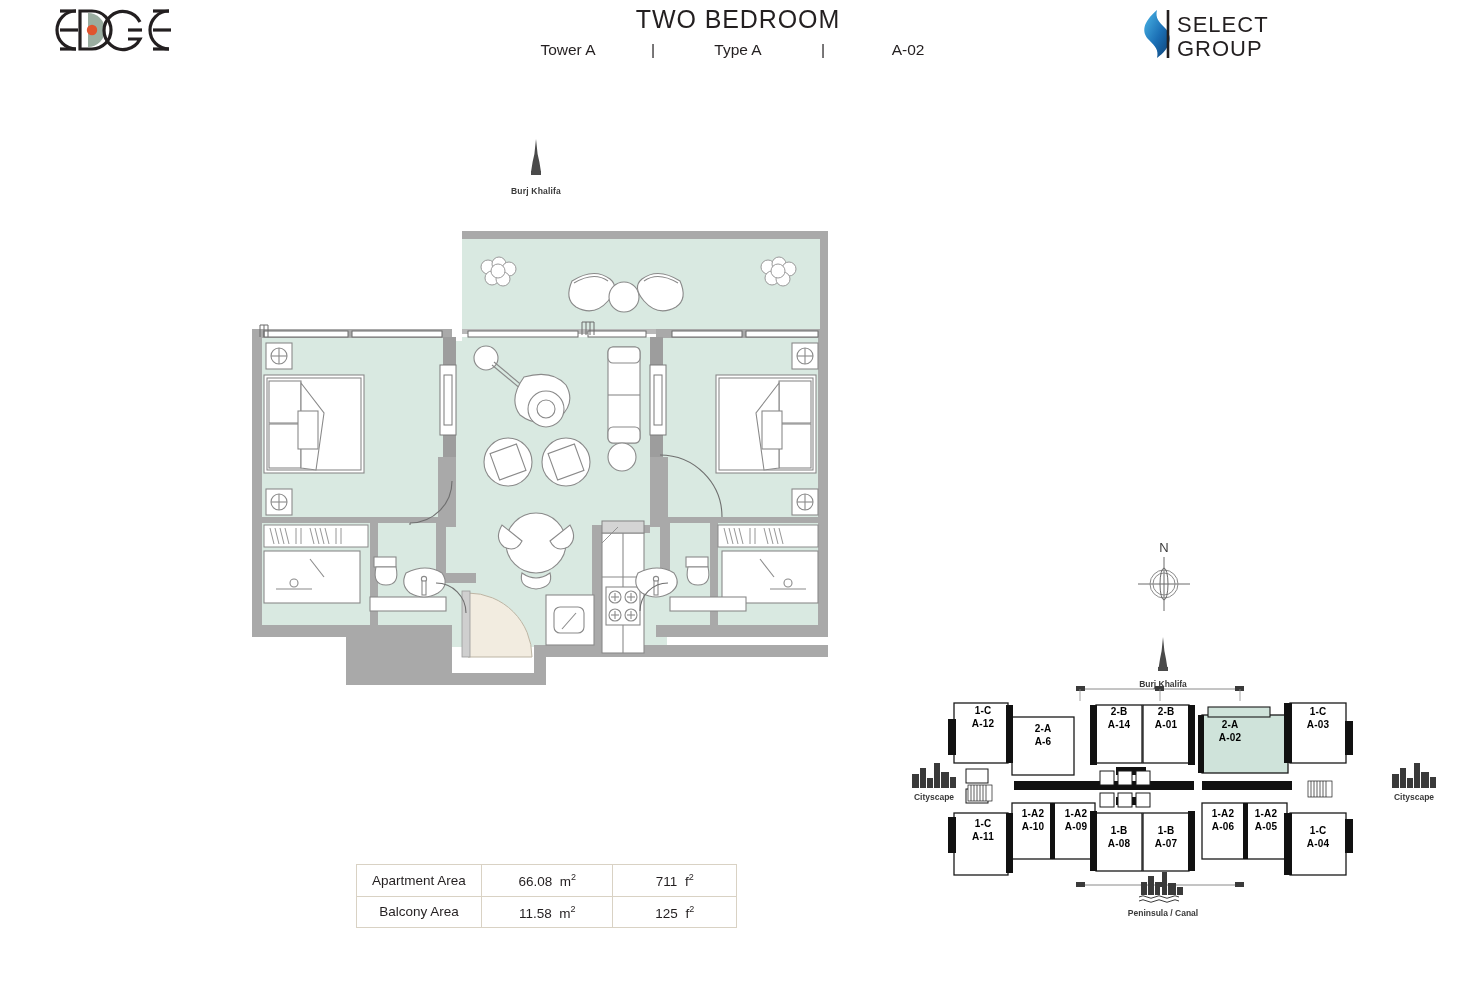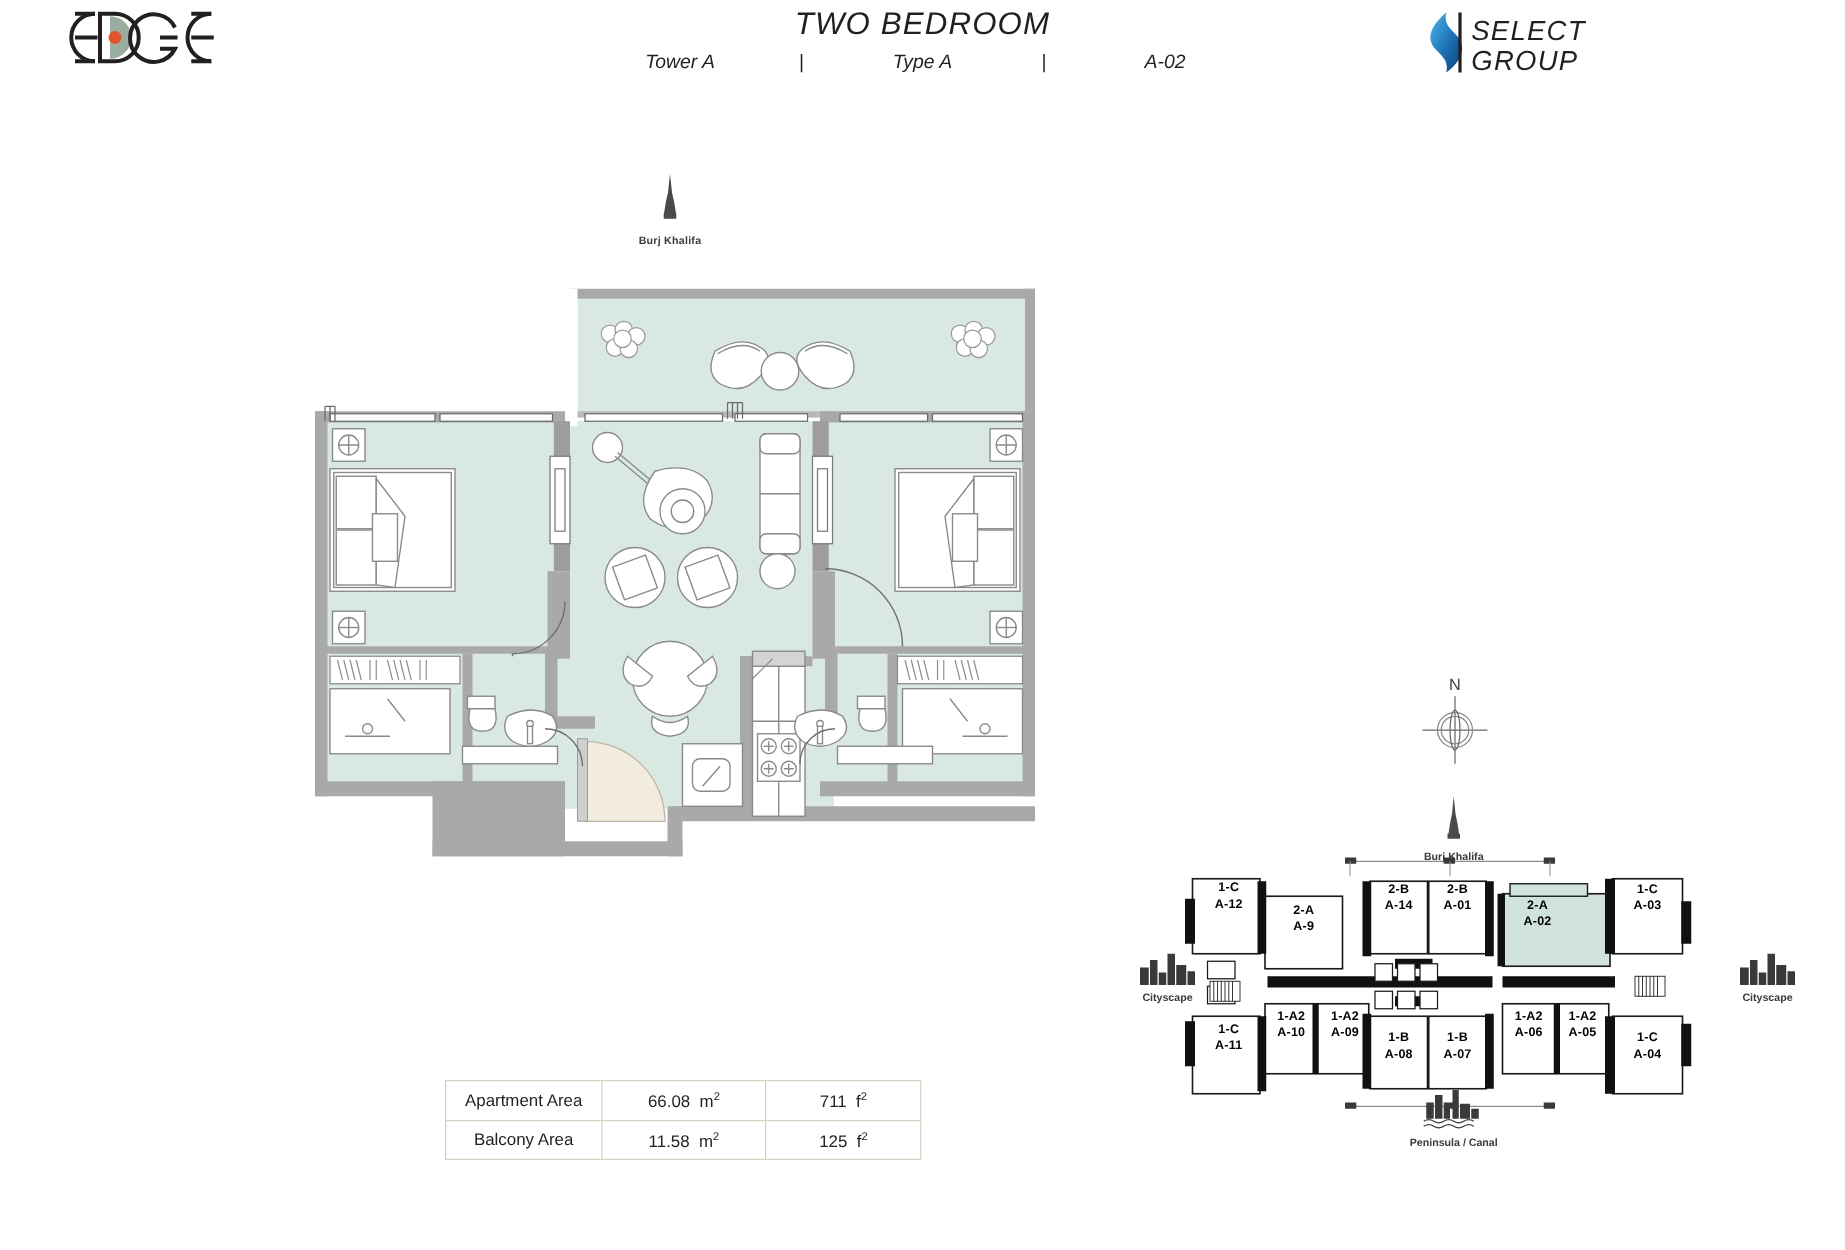--- a/index.html
+++ b/index.html
@@ -8,33 +8,33 @@
     margin: 0; padding: 0;
     width: 1476px; height: 1000px;
     background: #ffffff;
     font-family: "Liberation Sans", sans-serif;
     color: #231f20;
     overflow: hidden;
   }
   #page { position: relative; width: 1476px; height: 1000px; background:#fff; }
 
   
-  #header { position: absolute; left: 0; top: 0; width: 1357px; height: 110px; font-style: italic; }
+  #header { position: absolute; left: 0; top: 0; width: 1357px; height: 110px; }
 
   #edge-logo { position: absolute; left: 36px; top: 6px; width: 170px; height: 48px; }
   #select-logo { position: absolute; right: 30px; top: 6px; width: 190px; height: 56px; }
 
   #title-block { position: absolute; left: 0; top: 4px; width: 1476px; text-align: center; }
   #main-title {
     font-size: 25px; letter-spacing: .9px; font-weight: 400;
     color: #231f20; line-height: 30px;
   }
   #subtitle-row {
     margin-top: 7px; font-size: 15.5px; color: #231f20;
-    display: flex; justify-content: center; align-items: flex-start; gap: 12px;
+    display: flex; justify-content: center; align-items: flex-start; gap: 0;
   }
   #subtitle-row .seg { display:inline-block; text-align:center; }
   #subtitle-row .sep { color:#231f20; width:60px; text-align:center; }
   #level-row { margin-top: 8px; font-size: 15.5px; }
 
   
   .marker { position: absolute; text-align: center; }
   .marker .mlabel { font-size: 8.5px; font-weight: bold; color: #3a3a3a; letter-spacing:.2px; margin-top:2px; }
 
   
@@ -548,21 +548,21 @@
         <rect x="295" y="197" width="9" height="5" fill="#3a3a3a" stroke="none"></rect>
       </g>
     </svg>
 
     <div class="unit-txt" style="left:74px;  top:175px; width:58px;">
       <div>1-C</div>
       <div>A-12</div>
     </div>
     <div class="unit-txt" style="left:132px; top:193px; width:62px;">
       <div>2-A</div>
-      <div>A-9</div>
+      <div>A-6</div>
     </div>
     <div class="unit-txt" style="left:216px; top:176px; width:46px;">
       <div>2-B</div>
       <div>A-14</div>
     </div>
     <div class="unit-txt" style="left:263px; top:176px; width:46px;">
       <div>2-B</div>
       <div>A-01</div>
     </div>
     <div class="unit-txt" style="left:322px; top:189px; width:56px;">

